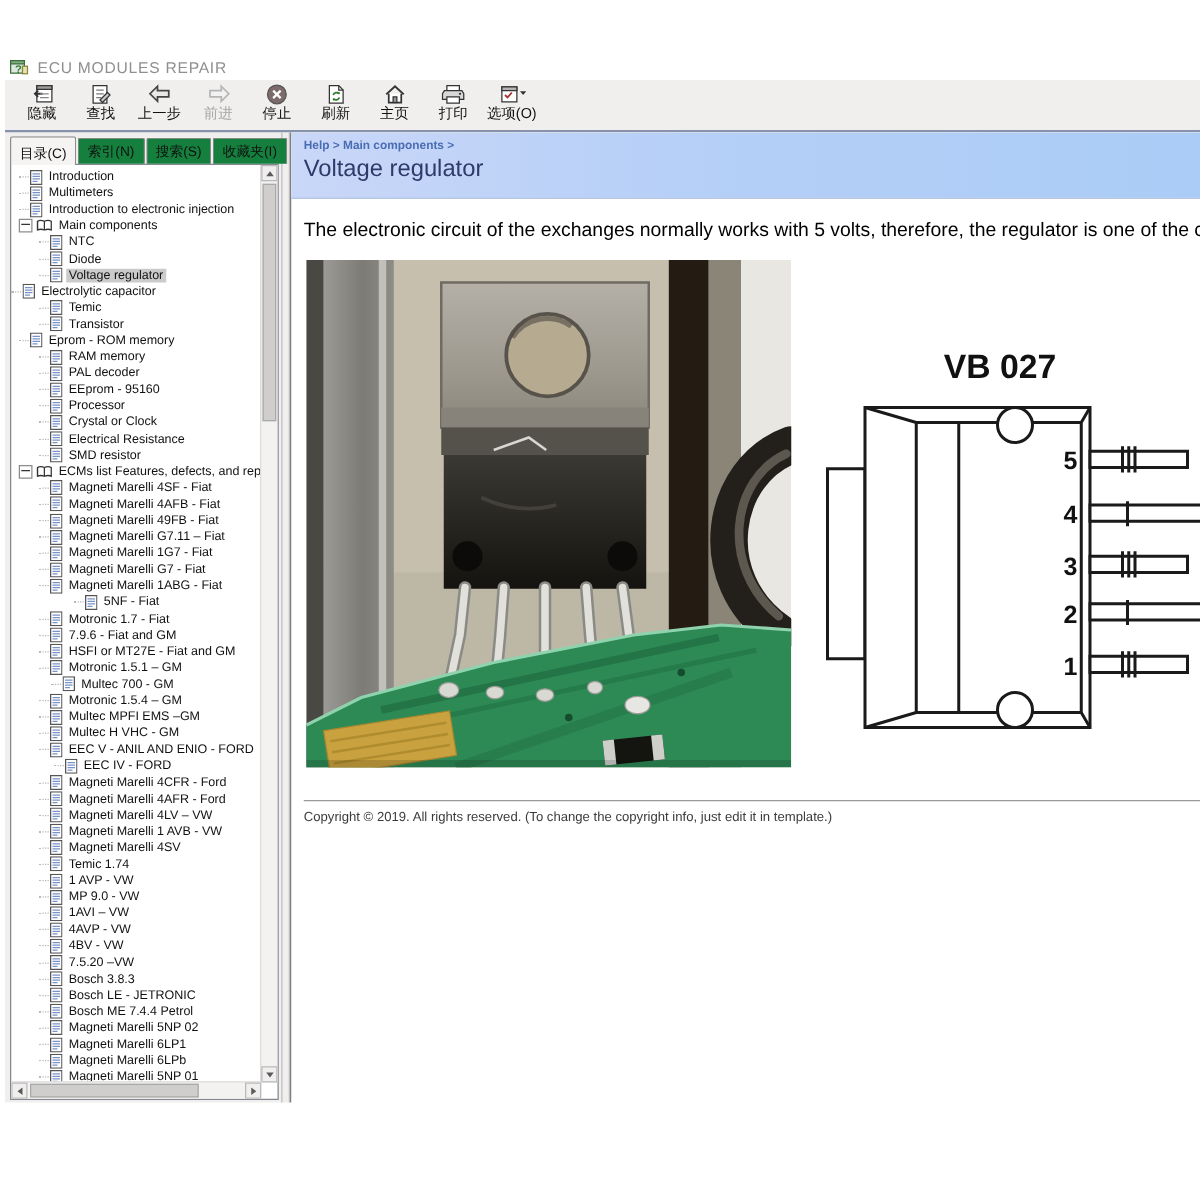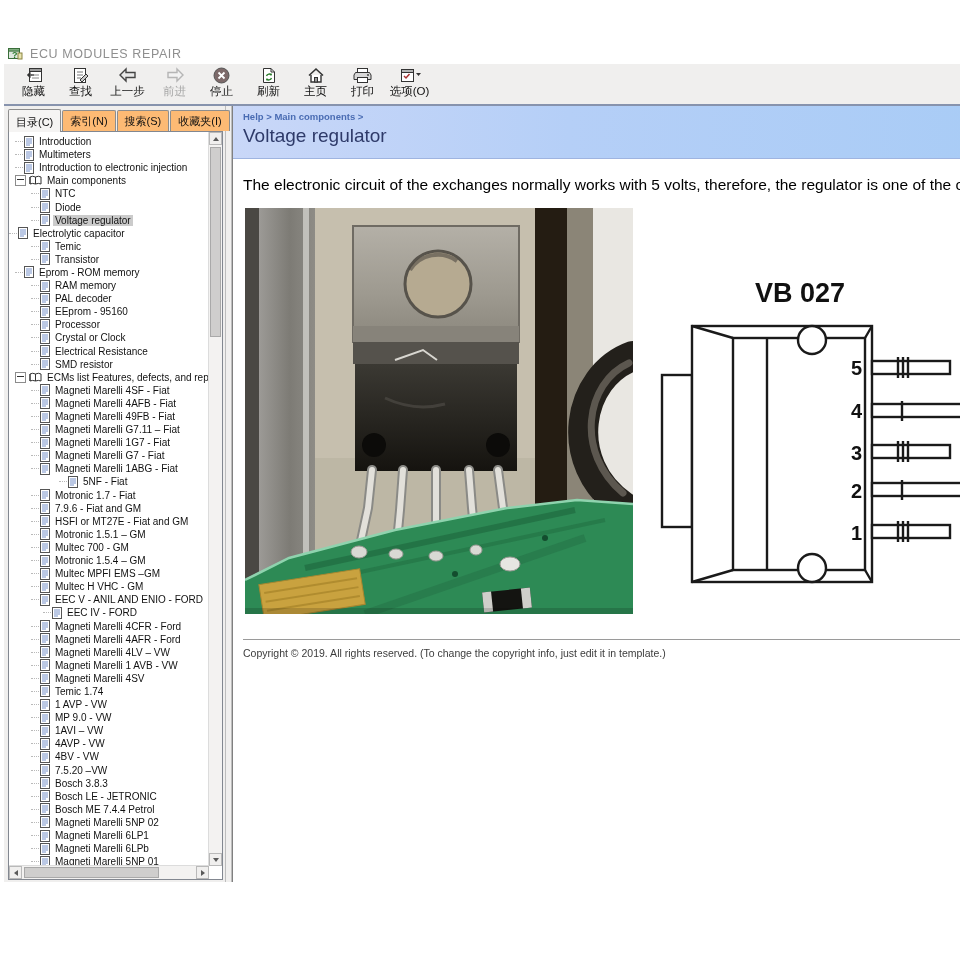--- a/index.html
+++ b/index.html
@@ -13,21 +13,21 @@
   .toolbar{height:38px;background:#f0efee;display:flex;align-items:flex-start;padding:2px 0 0 6px;}
   .tbtn{width:47px;height:35px;display:flex;flex-direction:column;align-items:center;justify-content:flex-start;cursor:default;}
   .tbtn .ticon{height:18px;display:flex;align-items:center;justify-content:center;}
   .tbtn .tlabel{font-size:11.5px;color:#111;line-height:14px;white-space:nowrap;}
   .tbtn.disabled .tlabel{color:#a6a6a6;}
   .sep-line{height:2px;background:#8793ad;}
   
   .main{display:flex;height:776px;}
   .left-pane{width:219px;flex:none;display:flex;flex-direction:column;background:#f0efee;padding-left:2px;}
   .tabs{height:25px;display:flex;align-items:flex-end;padding-left:2px;position:relative;z-index:2;}
-  .tab{font-size:11px;color:#111;border:1px solid #8d8d8d;border-bottom:none;background:#fdba74;
+  .tab{font-size:11px;color:#111;border:1px solid #8d8d8d;border-bottom:none;background:#15803d;
        padding:3px 7px 2px 7px;margin-right:1px;border-radius:2px 2px 0 0;white-space:nowrap;}
   .tab.active{background:#f5f4f3;padding-top:5px;position:relative;top:1px;}
   .tree-frame{position:relative;flex:1;margin:0 2px 2px 2px;border:1px solid #828790;background:#fff;overflow:hidden;}
   .tree-scroll{position:absolute;left:0;top:0;right:13px;bottom:13px;overflow:hidden;padding-top:3px;}
   .tree-row{height:13.1px;display:flex;align-items:center;font-size:10px;color:#111;white-space:nowrap;}
   .tree-row .stub{width:8px;border-top:1px dotted #b9b9b9;margin-right:1px;flex:none;}
   .tree-row .lbl{padding:0 2px;}
   .tree-row.selected .lbl{background:#cbcbcb;}
   .eicon{width:9px;height:9px;border:1px solid #8c8c8c;background:#fff;position:relative;flex:none;margin-right:3px;}
   .eicon::after{content:"";position:absolute;left:1px;right:1px;top:3px;border-top:1px solid #333;}
@@ -573,21 +573,21 @@
                 <svg width="10" height="12" viewBox="0 0 10 12">
                   <rect x="0.5" y="0.5" width="9" height="11" fill="#fff" stroke="#555"></rect>
                   <line x1="2" y1="3" x2="8" y2="3" stroke="#7791c9"></line>
                   <line x1="2" y1="5" x2="8" y2="5" stroke="#7791c9"></line>
                   <line x1="2" y1="7" x2="8" y2="7" stroke="#7791c9"></line>
                   <line x1="2" y1="9" x2="6" y2="9" stroke="#7791c9"></line>
                 </svg>
               </span>
               <span class="lbl">Motronic 1.5.1 – GM</span>
             </div>
-            <div class="tree-row" style="padding-left: 22px; text-align: center;">
+            <div class="tree-row" style="padding-left: 32px; text-align: center;">
               <span class="stub"></span>
               <span class="iico">
                 <svg width="10" height="12" viewBox="0 0 10 12">
                   <rect x="0.5" y="0.5" width="9" height="11" fill="#fff" stroke="#555"></rect>
                   <line x1="2" y1="3" x2="8" y2="3" stroke="#7791c9"></line>
                   <line x1="2" y1="5" x2="8" y2="5" stroke="#7791c9"></line>
                   <line x1="2" y1="7" x2="8" y2="7" stroke="#7791c9"></line>
                   <line x1="2" y1="9" x2="6" y2="9" stroke="#7791c9"></line>
                 </svg>
               </span>

